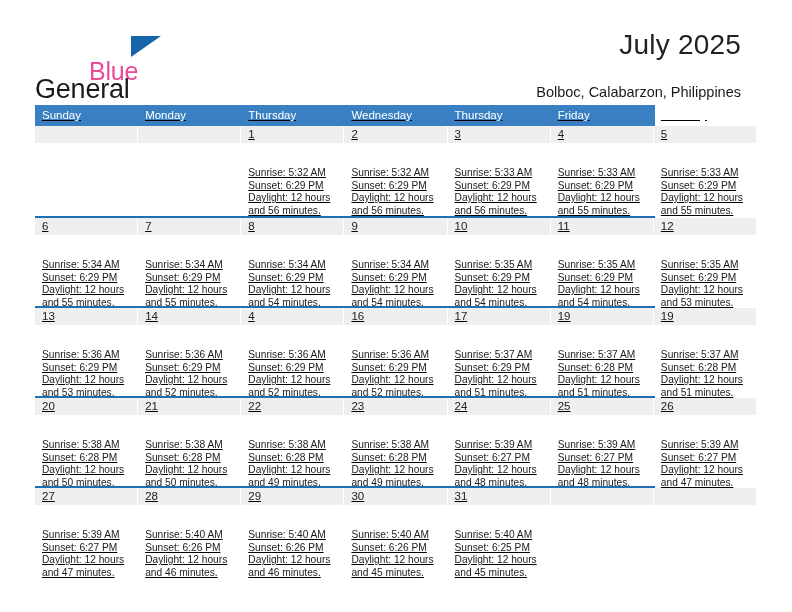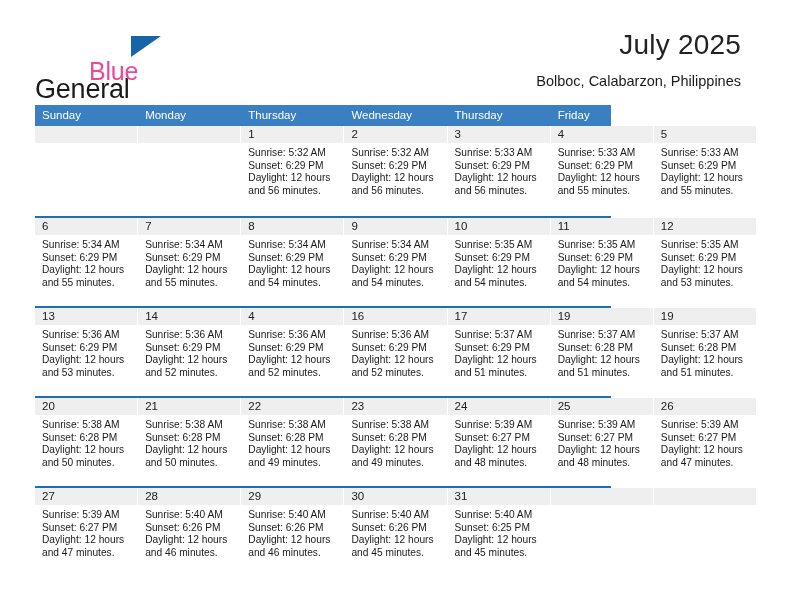--- a/index.html
+++ b/index.html
@@ -62,36 +62,37 @@
     width: 520px;
   }
   .month-title {
     font-size: 28px;
     color: #222222;
     line-height: 34px;
     font-weight: 400;
     letter-spacing: 0.2px;
   }
   .location {
-    margin-top: 10px;
+    margin-top: 21px;
     font-size: 14.5px;
     color: #1a1a1a;
     line-height: 18px;
     font-weight: 400;
   }
 
   
   .calendar {
     position: absolute;
     left: 35px; top: 105px;
     width: 722px;
   }
   .cal-row {
     display: flex;
-    width: 576px;
+    width: 620px;
+    text-decoration: underline;
   }
   .cal-col {
     width: 103.142857px;
     flex: 0 0 103.142857px;
   }
 
   
   .dow-row { background: #3a7fc1; }
   .dow-cell {
     height: 21px;
@@ -123,20 +124,21 @@
   }
   .day-num {
     font-size: 11.5px;
     color: #202020;
     line-height: 17px;
     padding-left: 7px;
   }
   .day-cell.empty .day-num-band { background: #efefef; }
   .day-body {
     padding: 4px 6px 0 7px;
+    margin-top: 20px;
   }
   .day-body div {
     font-size: 10.2px;
     line-height: 12.6px;
     color: #1a1a1a;
     white-space: nowrap;
   }
   .day-body .dl2 { white-space: nowrap; }
 </style>
 </head>

